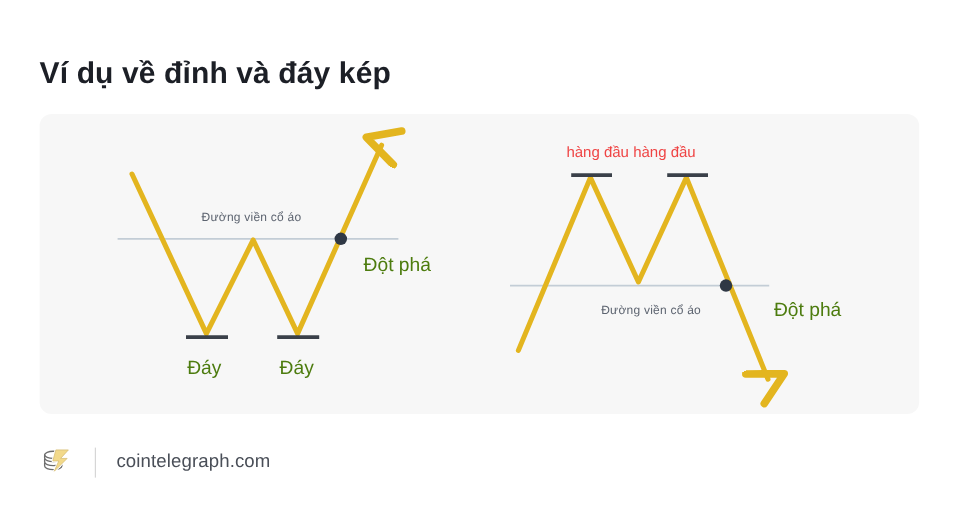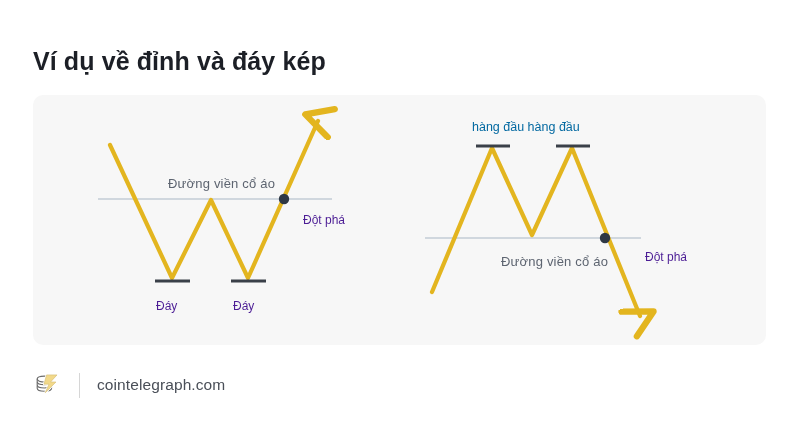--- a/index.html
+++ b/index.html
@@ -47,31 +47,31 @@
     height: 434px;
     pointer-events: none;
   }
 
   .dlabel {
     position: absolute;
     white-space: nowrap;
     color: #2b2f36;
   }
   .label-big {
-    font-size: 12px;
-    color: #4c1d95;
+    font-size: 16px;
+    color: #4d7c0f;
   }
   .label-small {
-    font-size: 13px;
+    font-size: 10px;
     color: #5d6470;
     letter-spacing: 0.2px;
   }
   .label-peaks {
     font-size: 12.5px;
-    color: #0369a1;
+    color: #ef4444;
   }
 
   #lbl-neckline-left { left: 168px; top: 176px; }
   #lbl-breakout-left { left: 303px; top: 213px; }
   #lbl-bottom-1 { left: 156px; top: 299px; }
   #lbl-bottom-2 { left: 233px; top: 299px; }
 
   #lbl-peaks-right { left: 472px; top: 120px; }
   #lbl-neckline-right { left: 501px; top: 254px; }
   #lbl-breakout-right { left: 645px; top: 250px; }

